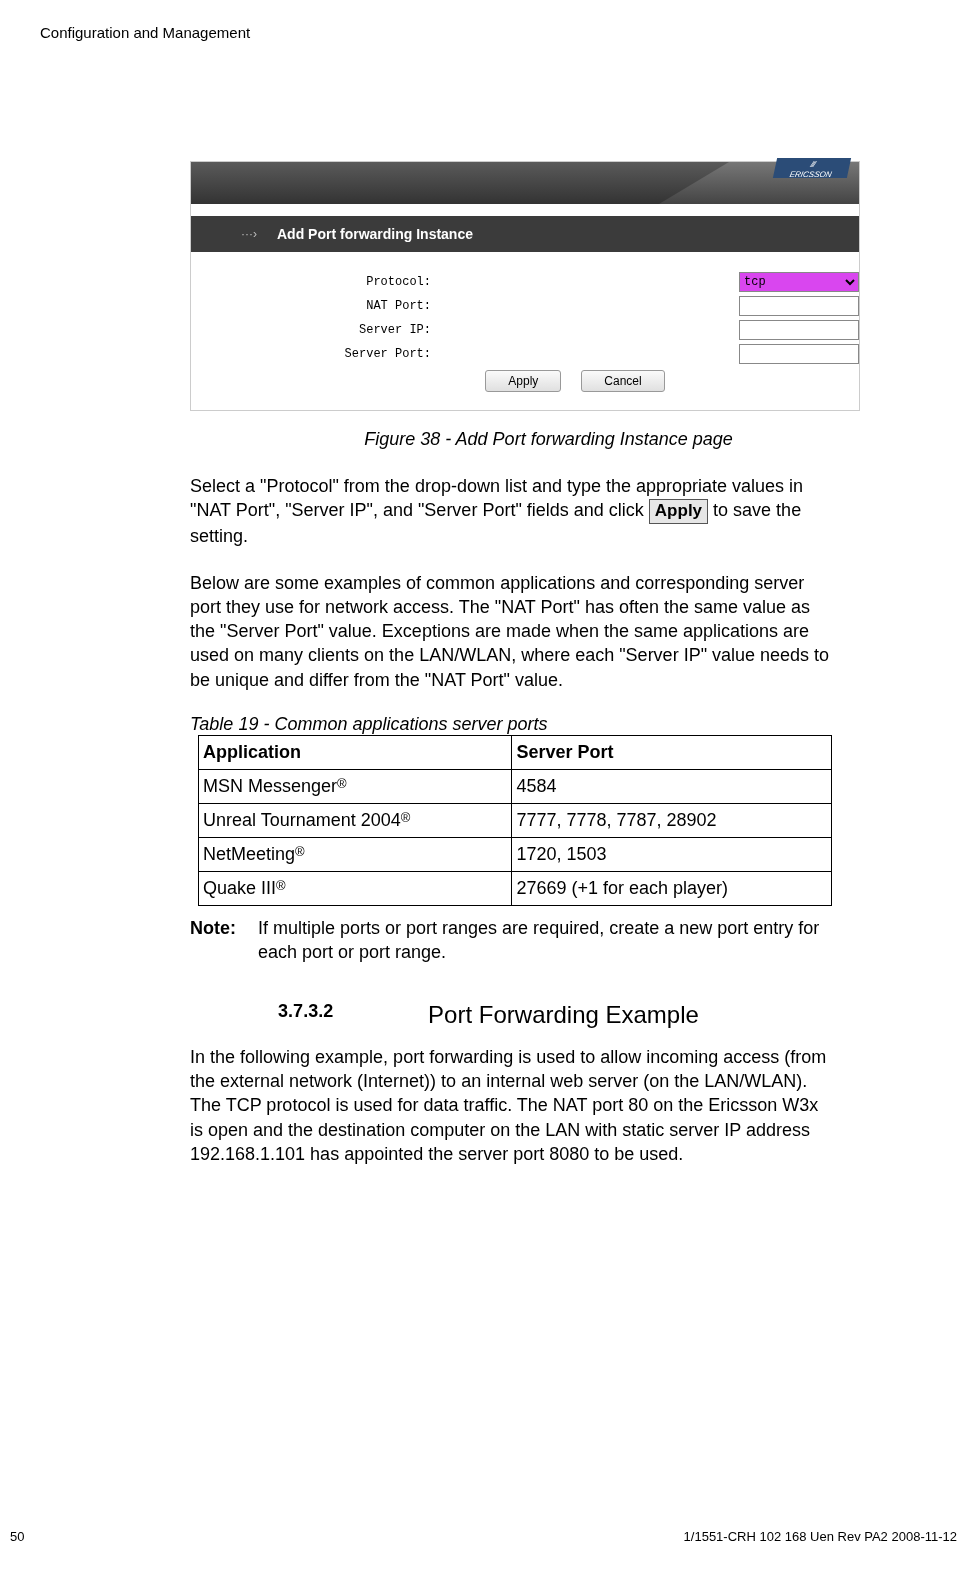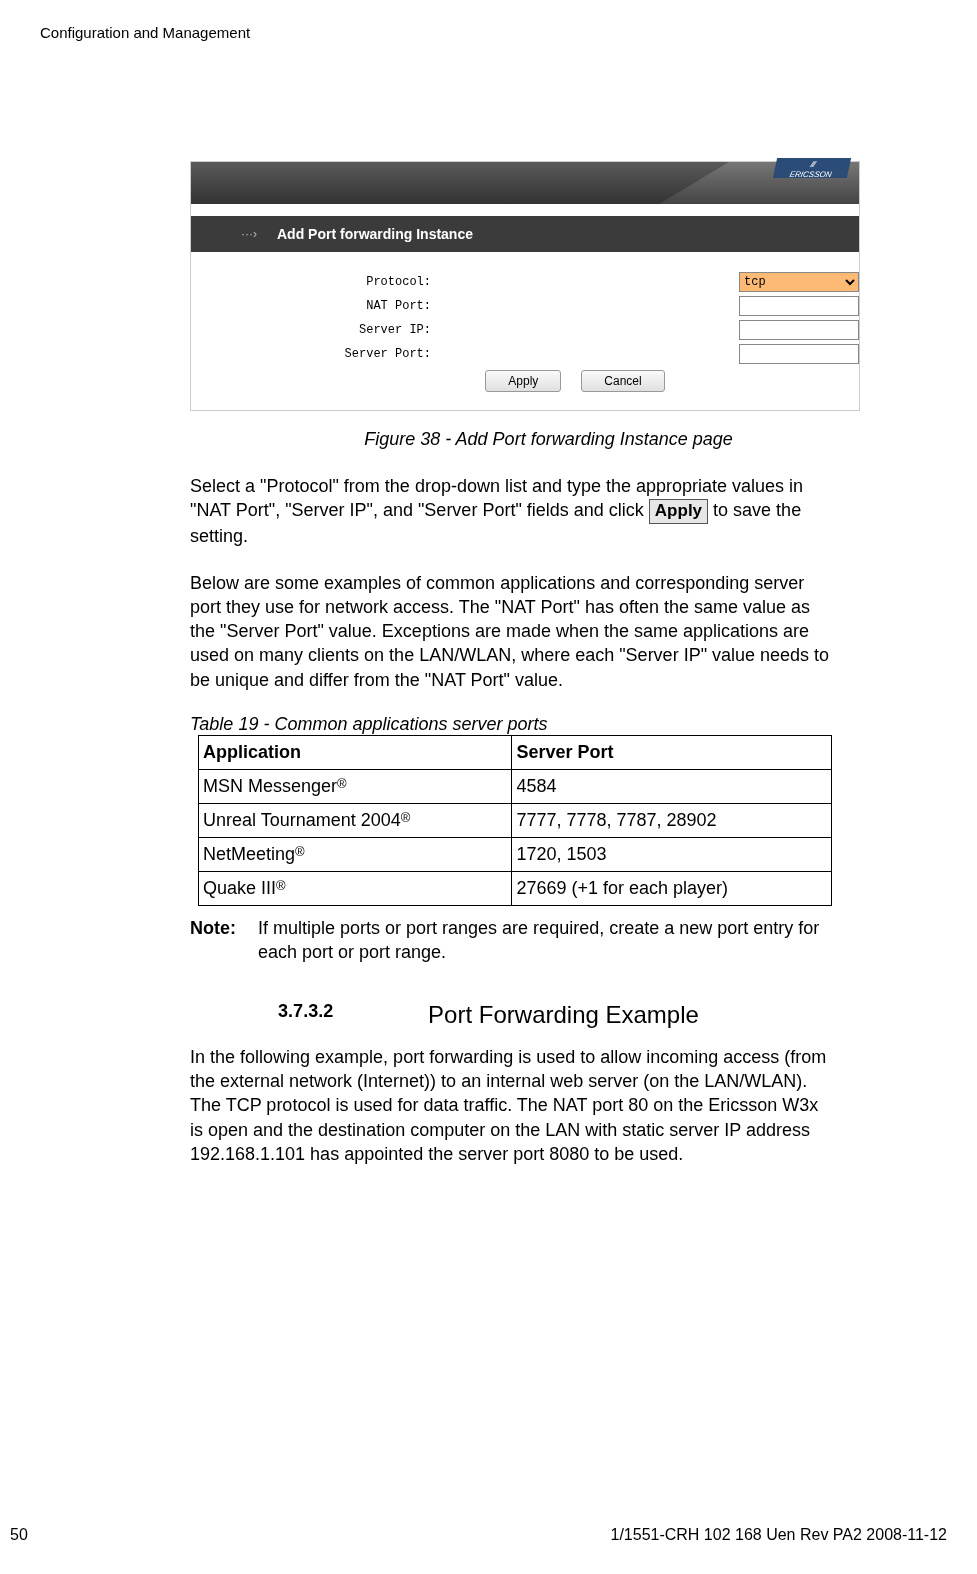--- a/index.html
+++ b/index.html
@@ -94,21 +94,21 @@
     margin-right: 6px;
   }
   .form-row .control {
     width: 120px;
     height: 20px;
   }
   select.control {
     border: 1px solid #888;
     font-size: 12px;
     font-family: "Courier New", monospace;
-    background: #fdba74;
+    background: #d946ef;
   }
   input.control {
     border: 1px solid #888;
     background: #fff;
   }
   .form-buttons {
     display: flex;
     justify-content: center;
     gap: 20px;
     margin-top: 6px;
@@ -190,24 +190,24 @@
     font-size: 18px;
   }
   .section-title {
     font-weight: normal;
     font-size: 24px;
   }
   .footer {
     position: absolute;
     bottom: 30px;
     left: 10px;
-    right: 30px;
+    right: 20px;
     display: flex;
     justify-content: space-between;
-    font-size: 16px;
+    font-size: 13px;
   }
 </style>
 </head>
 <body>
 
 <div class="page">
   <div class="running-header">Configuration and Management</div>
 
   <div class="figure-container">
     <div class="figure-banner">

